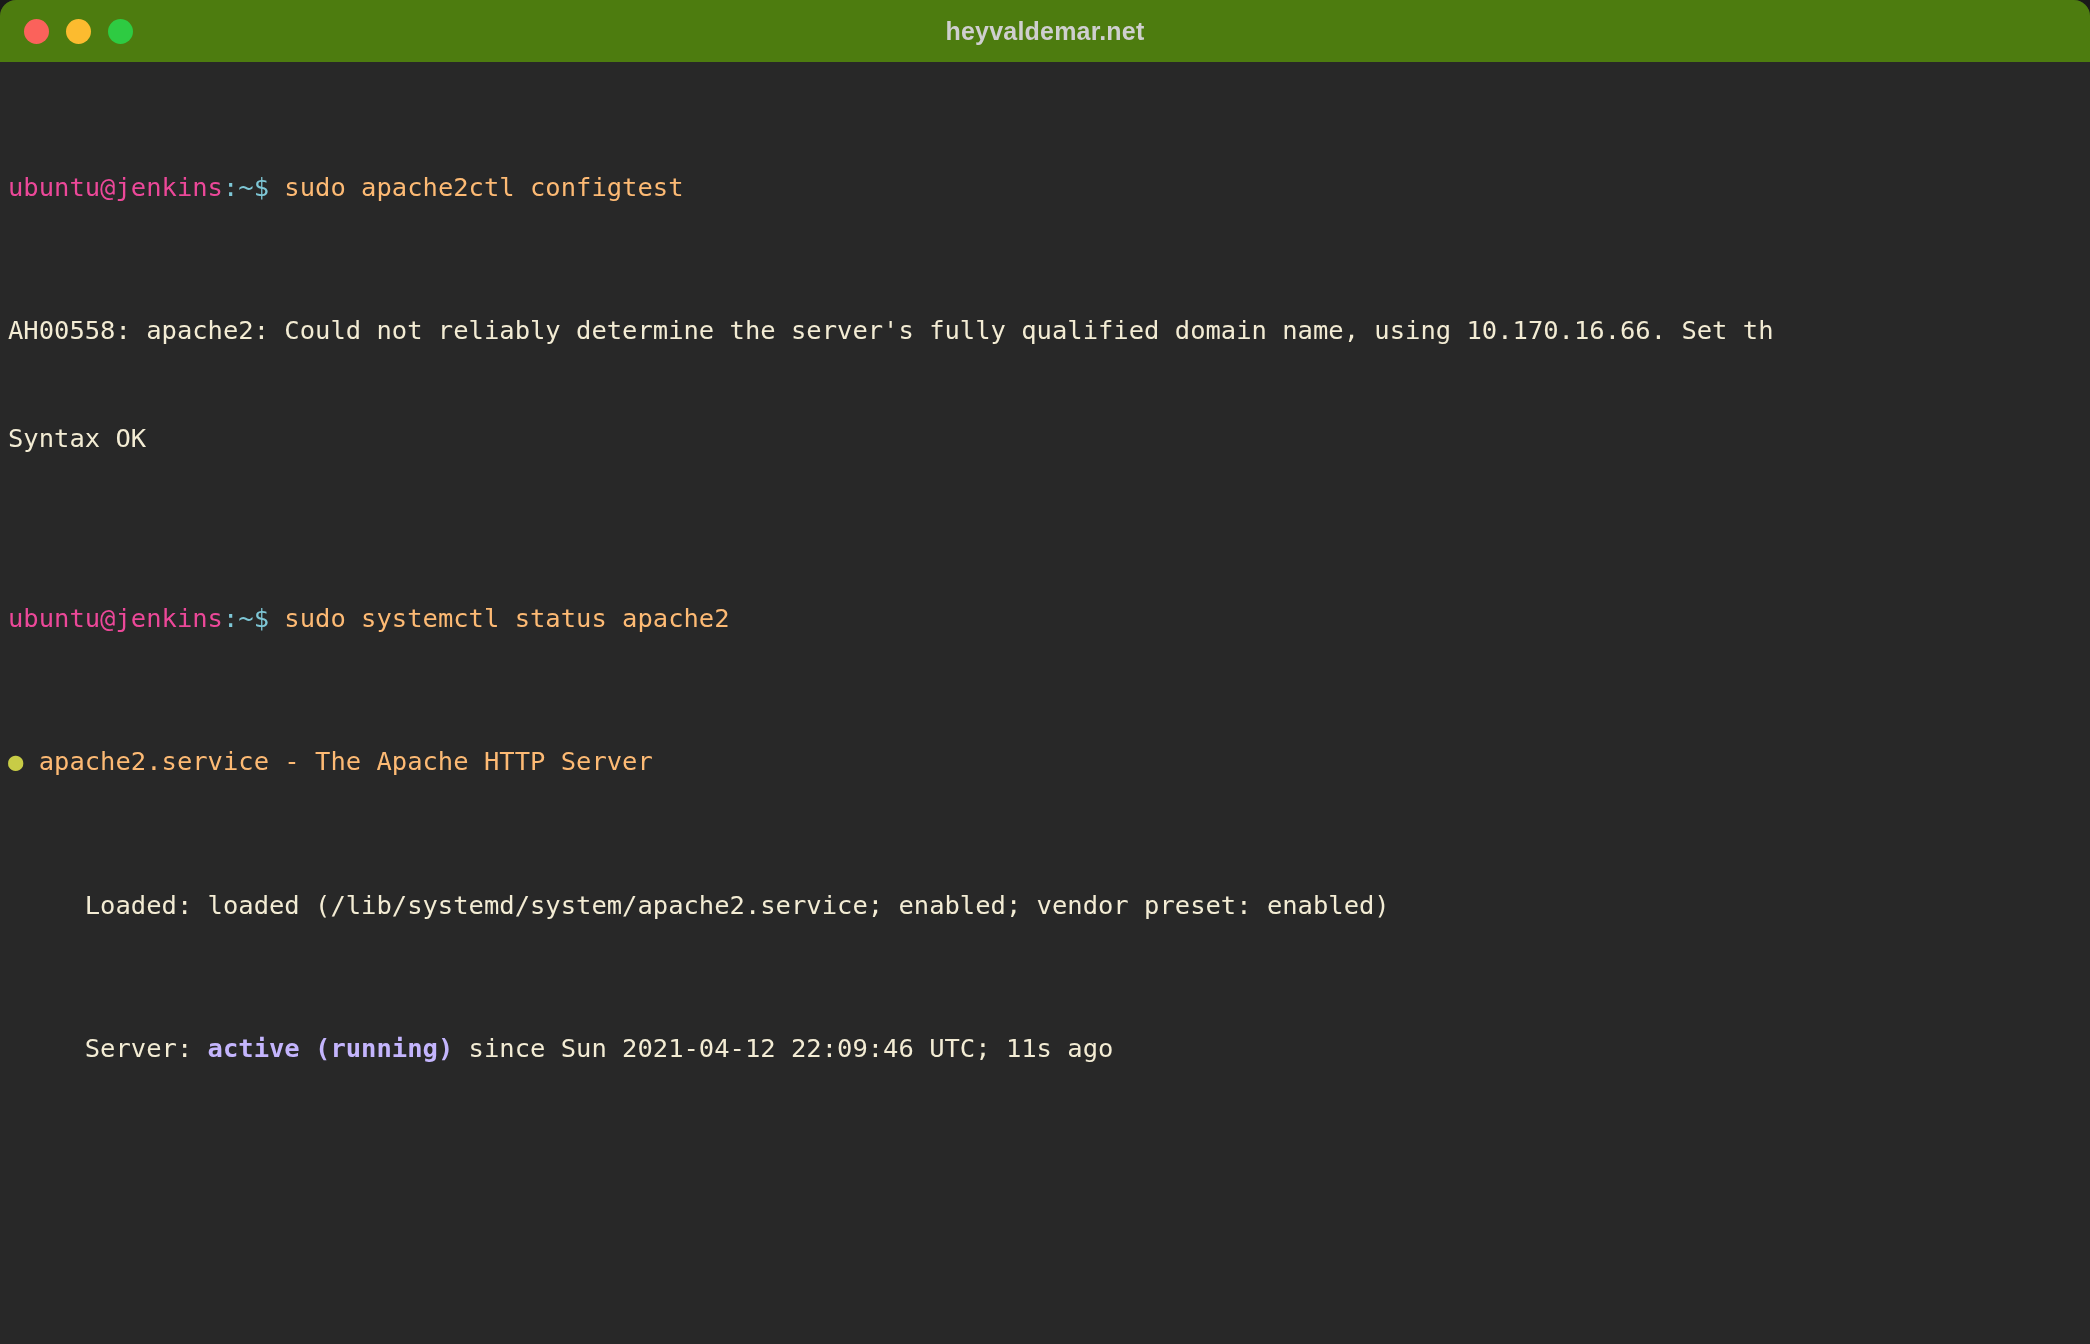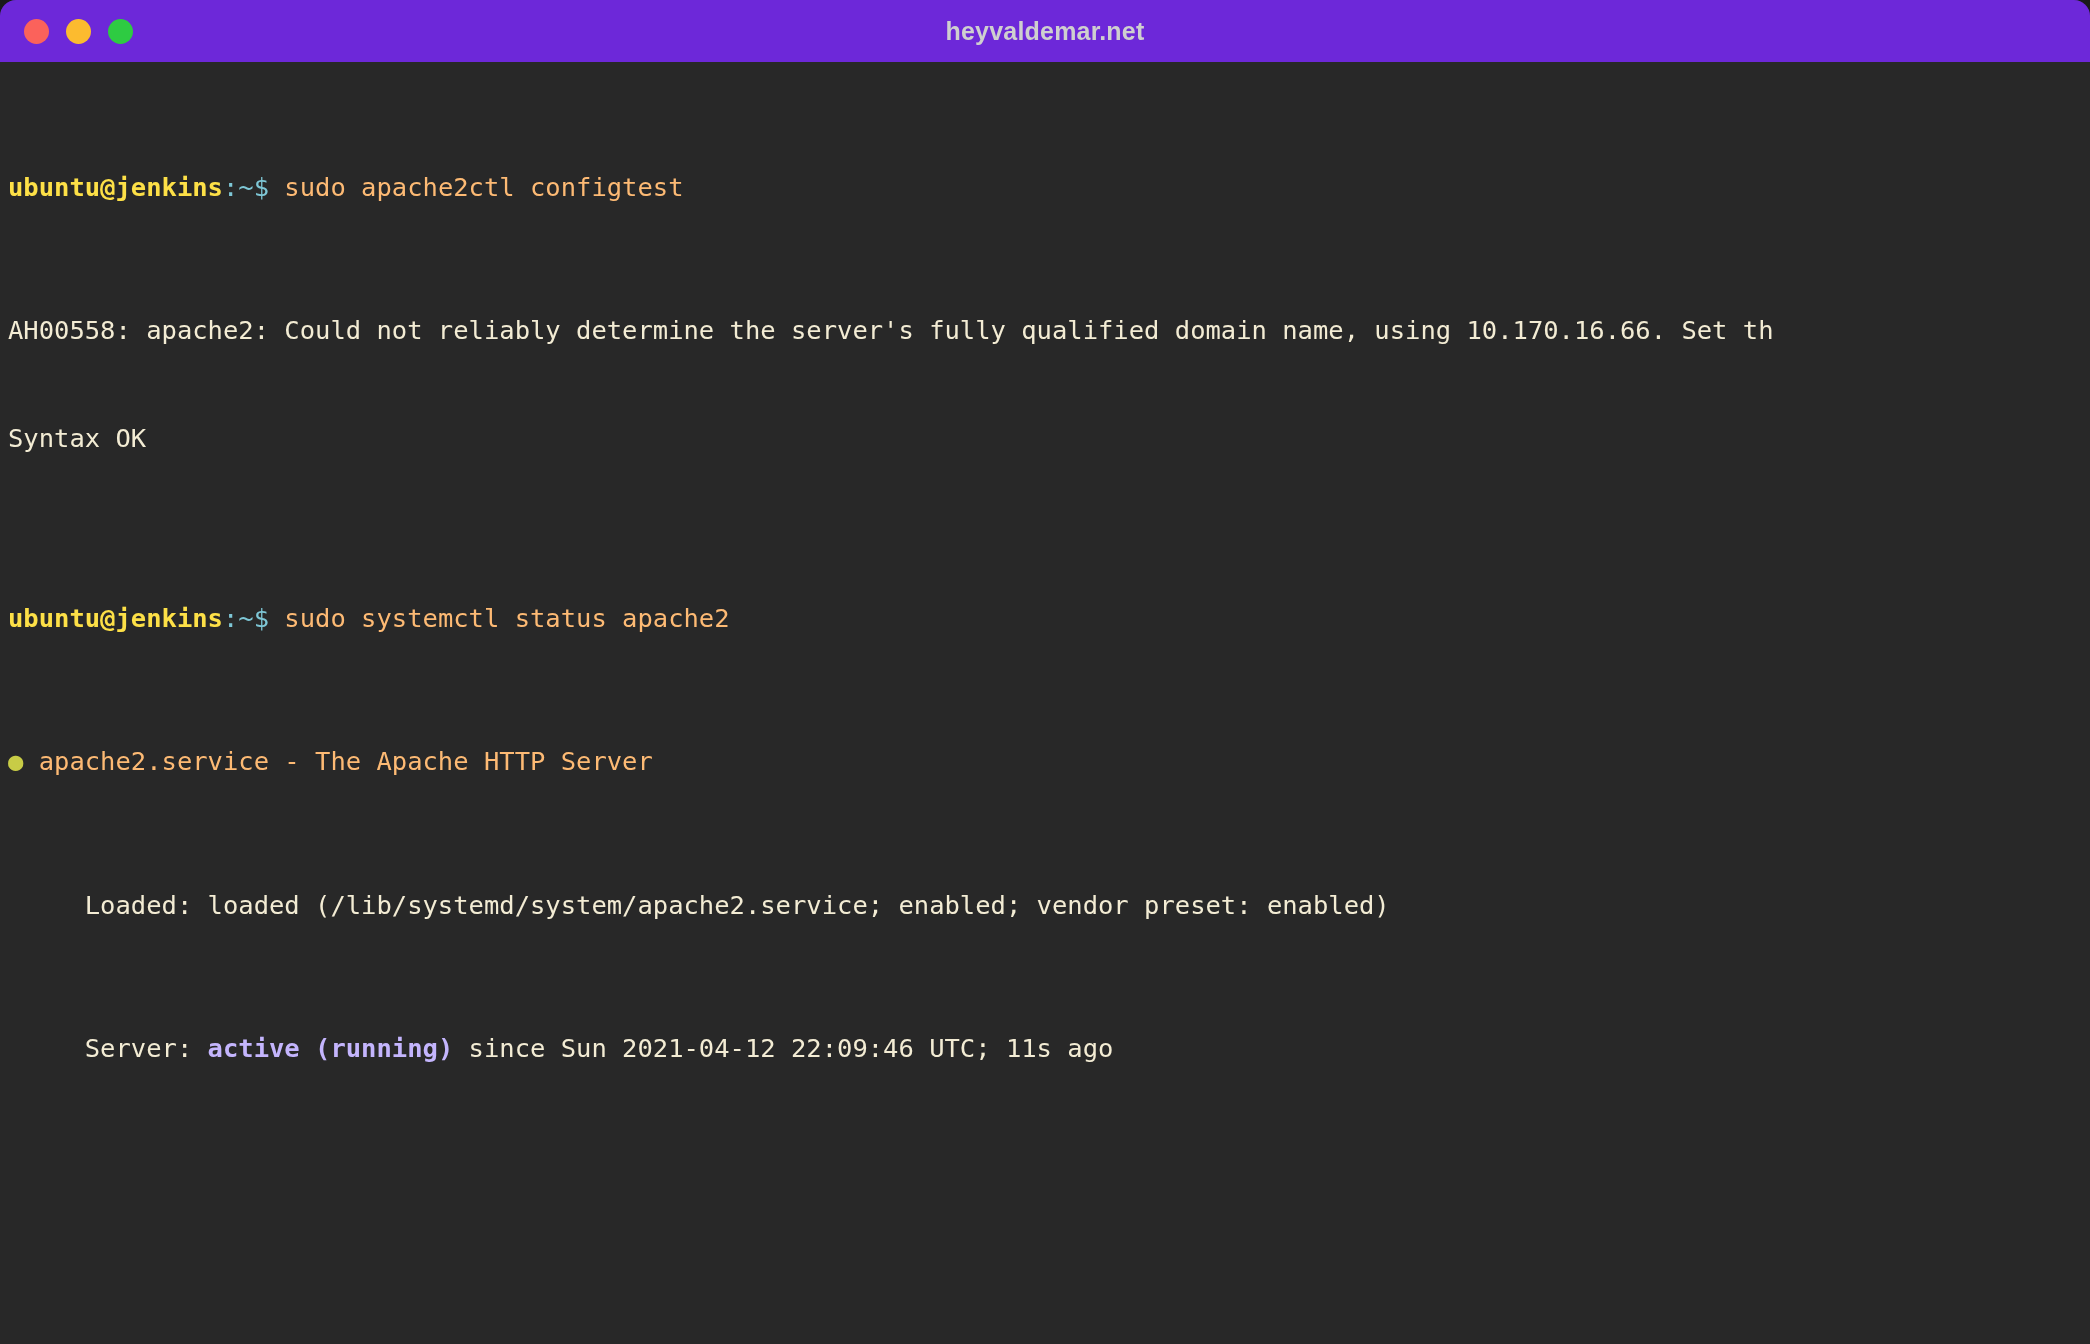--- a/index.html
+++ b/index.html
@@ -16,21 +16,21 @@
     height: 1344px;
     background: #282828;
     border-radius: 16px 16px 0 0;
     overflow: hidden;
     box-sizing: border-box;
   }
   #titlebar {
     position: relative;
     height: 62px;
     width: 100%;
-    background: #6d28d9;
+    background: #4d7c0f;
     display: flex;
     align-items: center;
     box-sizing: border-box;
   }
   .lights {
     display: flex;
     align-items: center;
     gap: 17px;
     margin-left: 24px;
   }
@@ -66,21 +66,21 @@
     white-space: pre;
     letter-spacing: 0px;
     height: 1282px;
     box-sizing: border-box;
   }
   .line {
     white-space: pre;
     height: 35.9px;
     overflow: visible;
   }
-  .u  { color: #fde047; font-weight: bold; }   
+  .u  { color: #ec4899; font-weight: normal; }   
   .p  { color: #7ec7d6; }                      
   .s  { color: #fdba74; }                      
   .ok { color: #c4b5fd; font-weight: bold; }   
   .dot{ color: #c8cc46; }
 </style>
 </head>
 <body>
 
 <div id="window">
 

